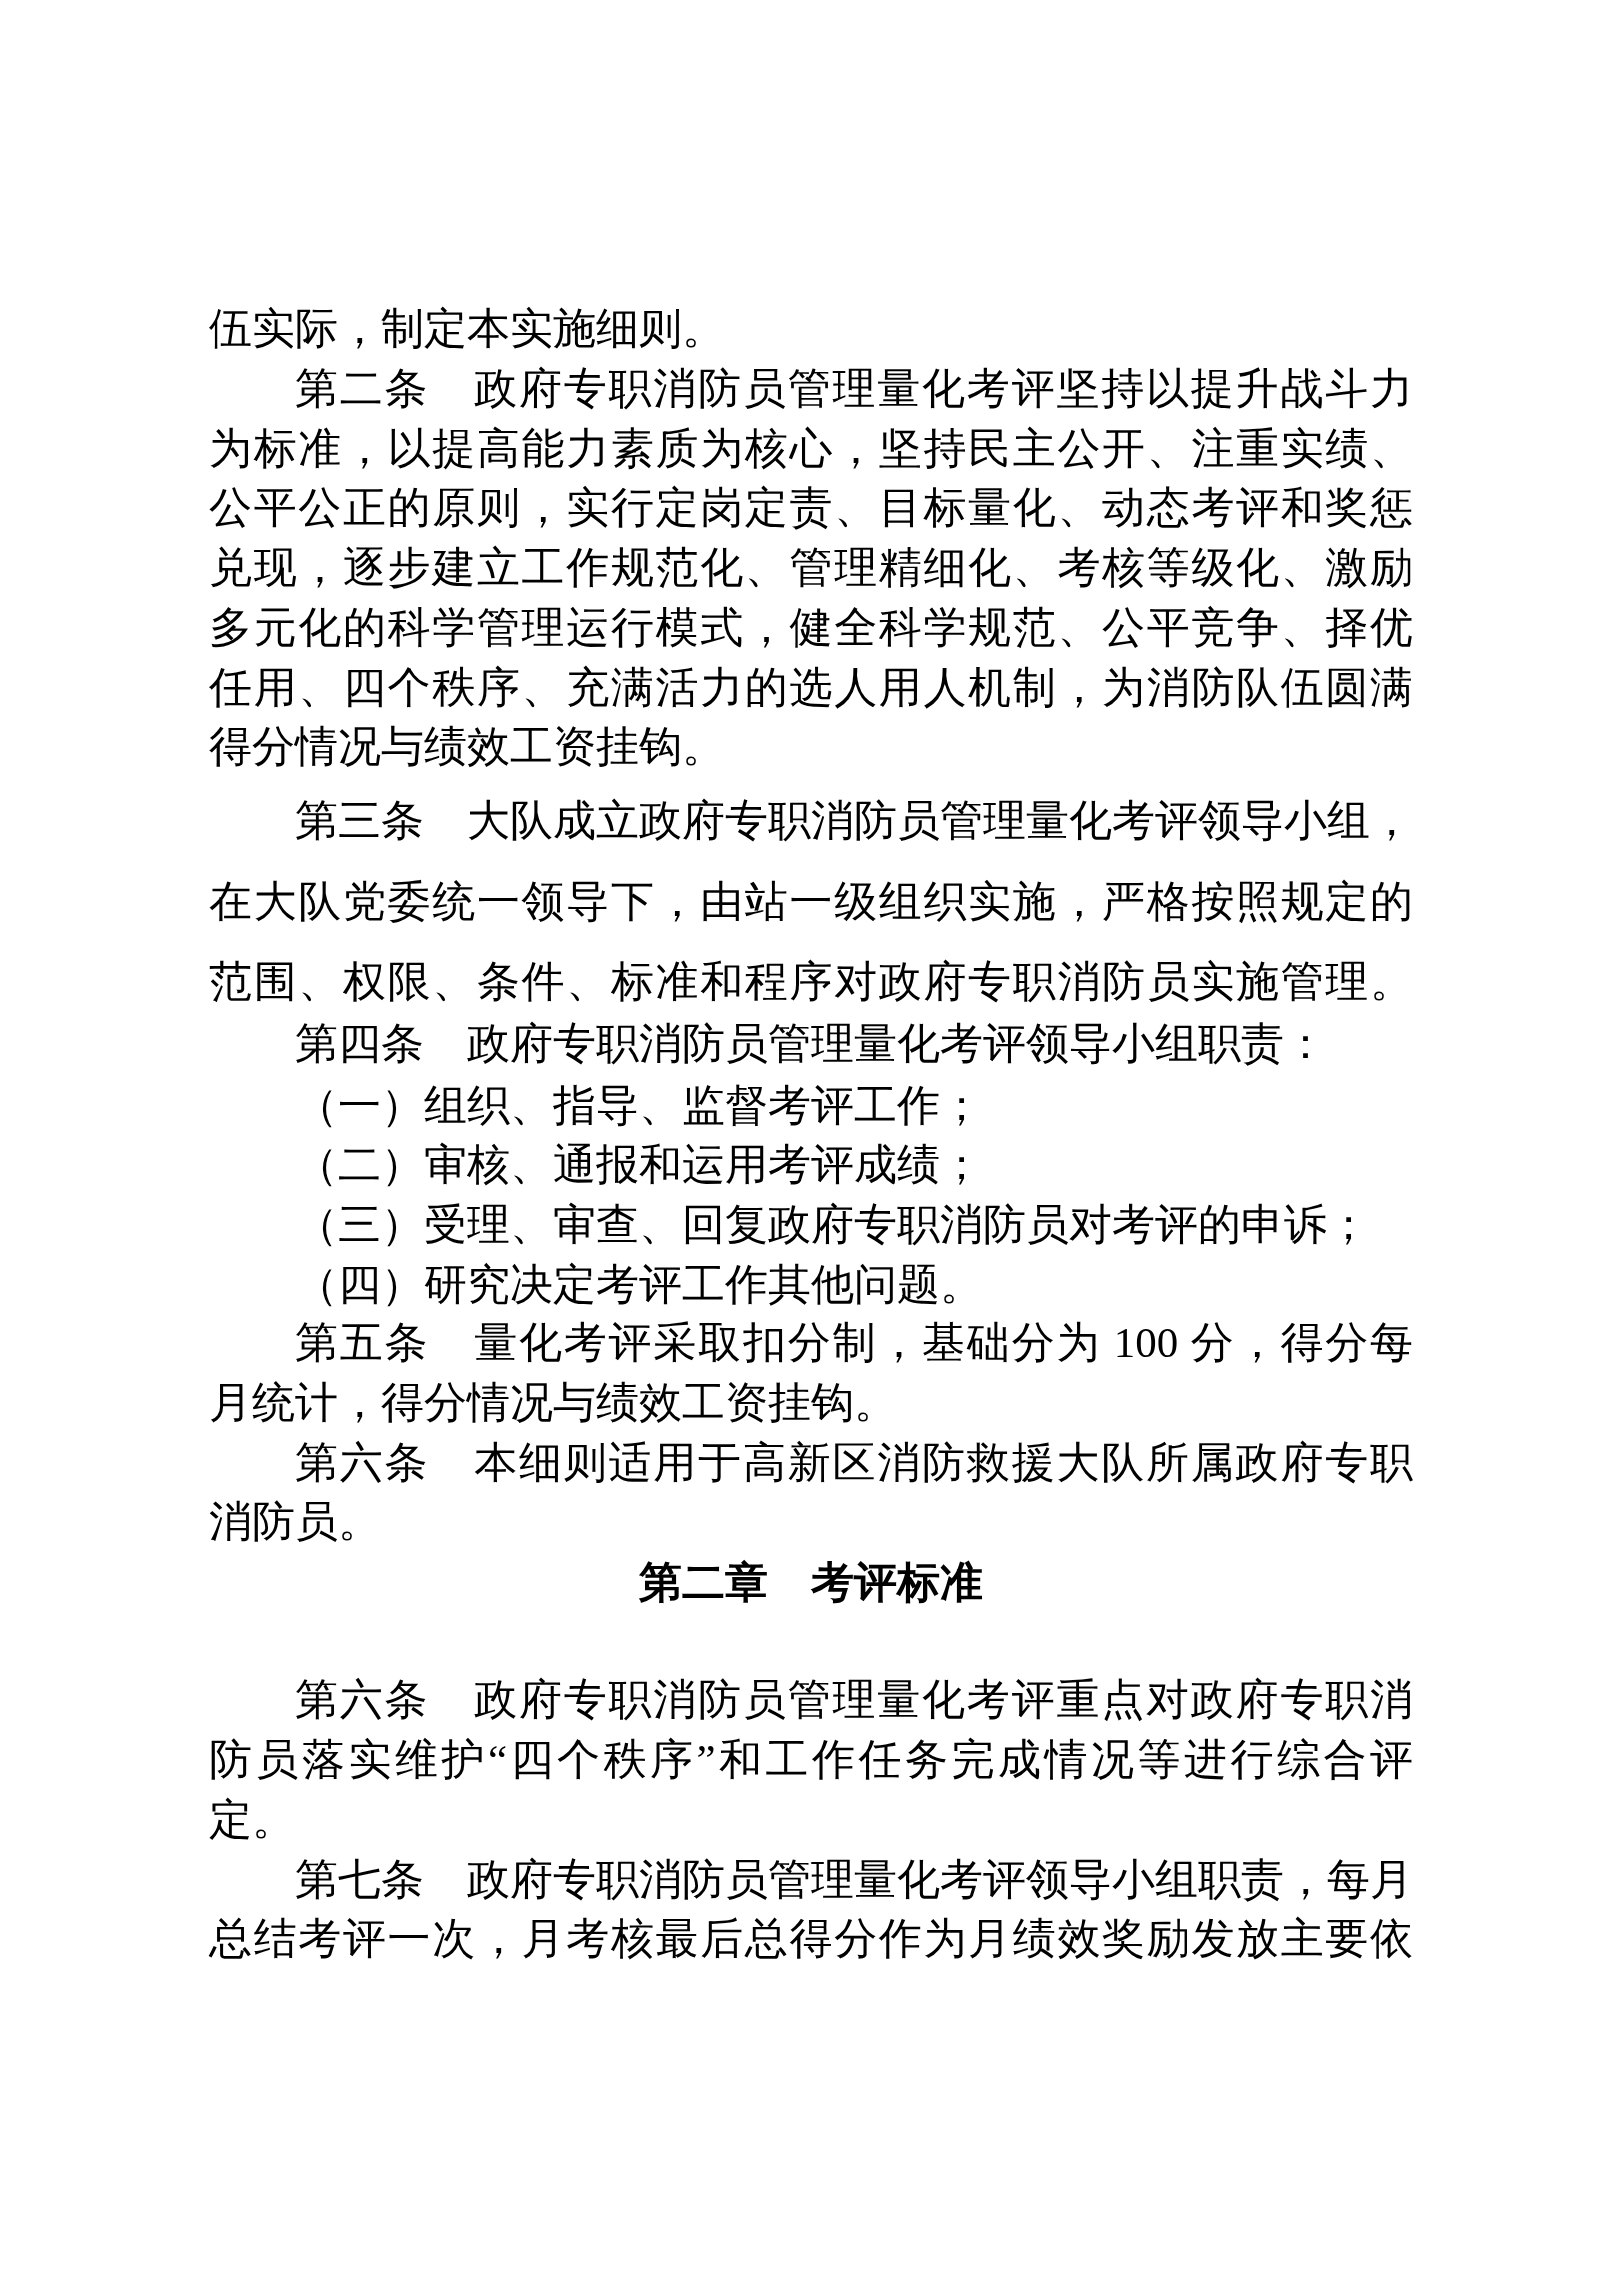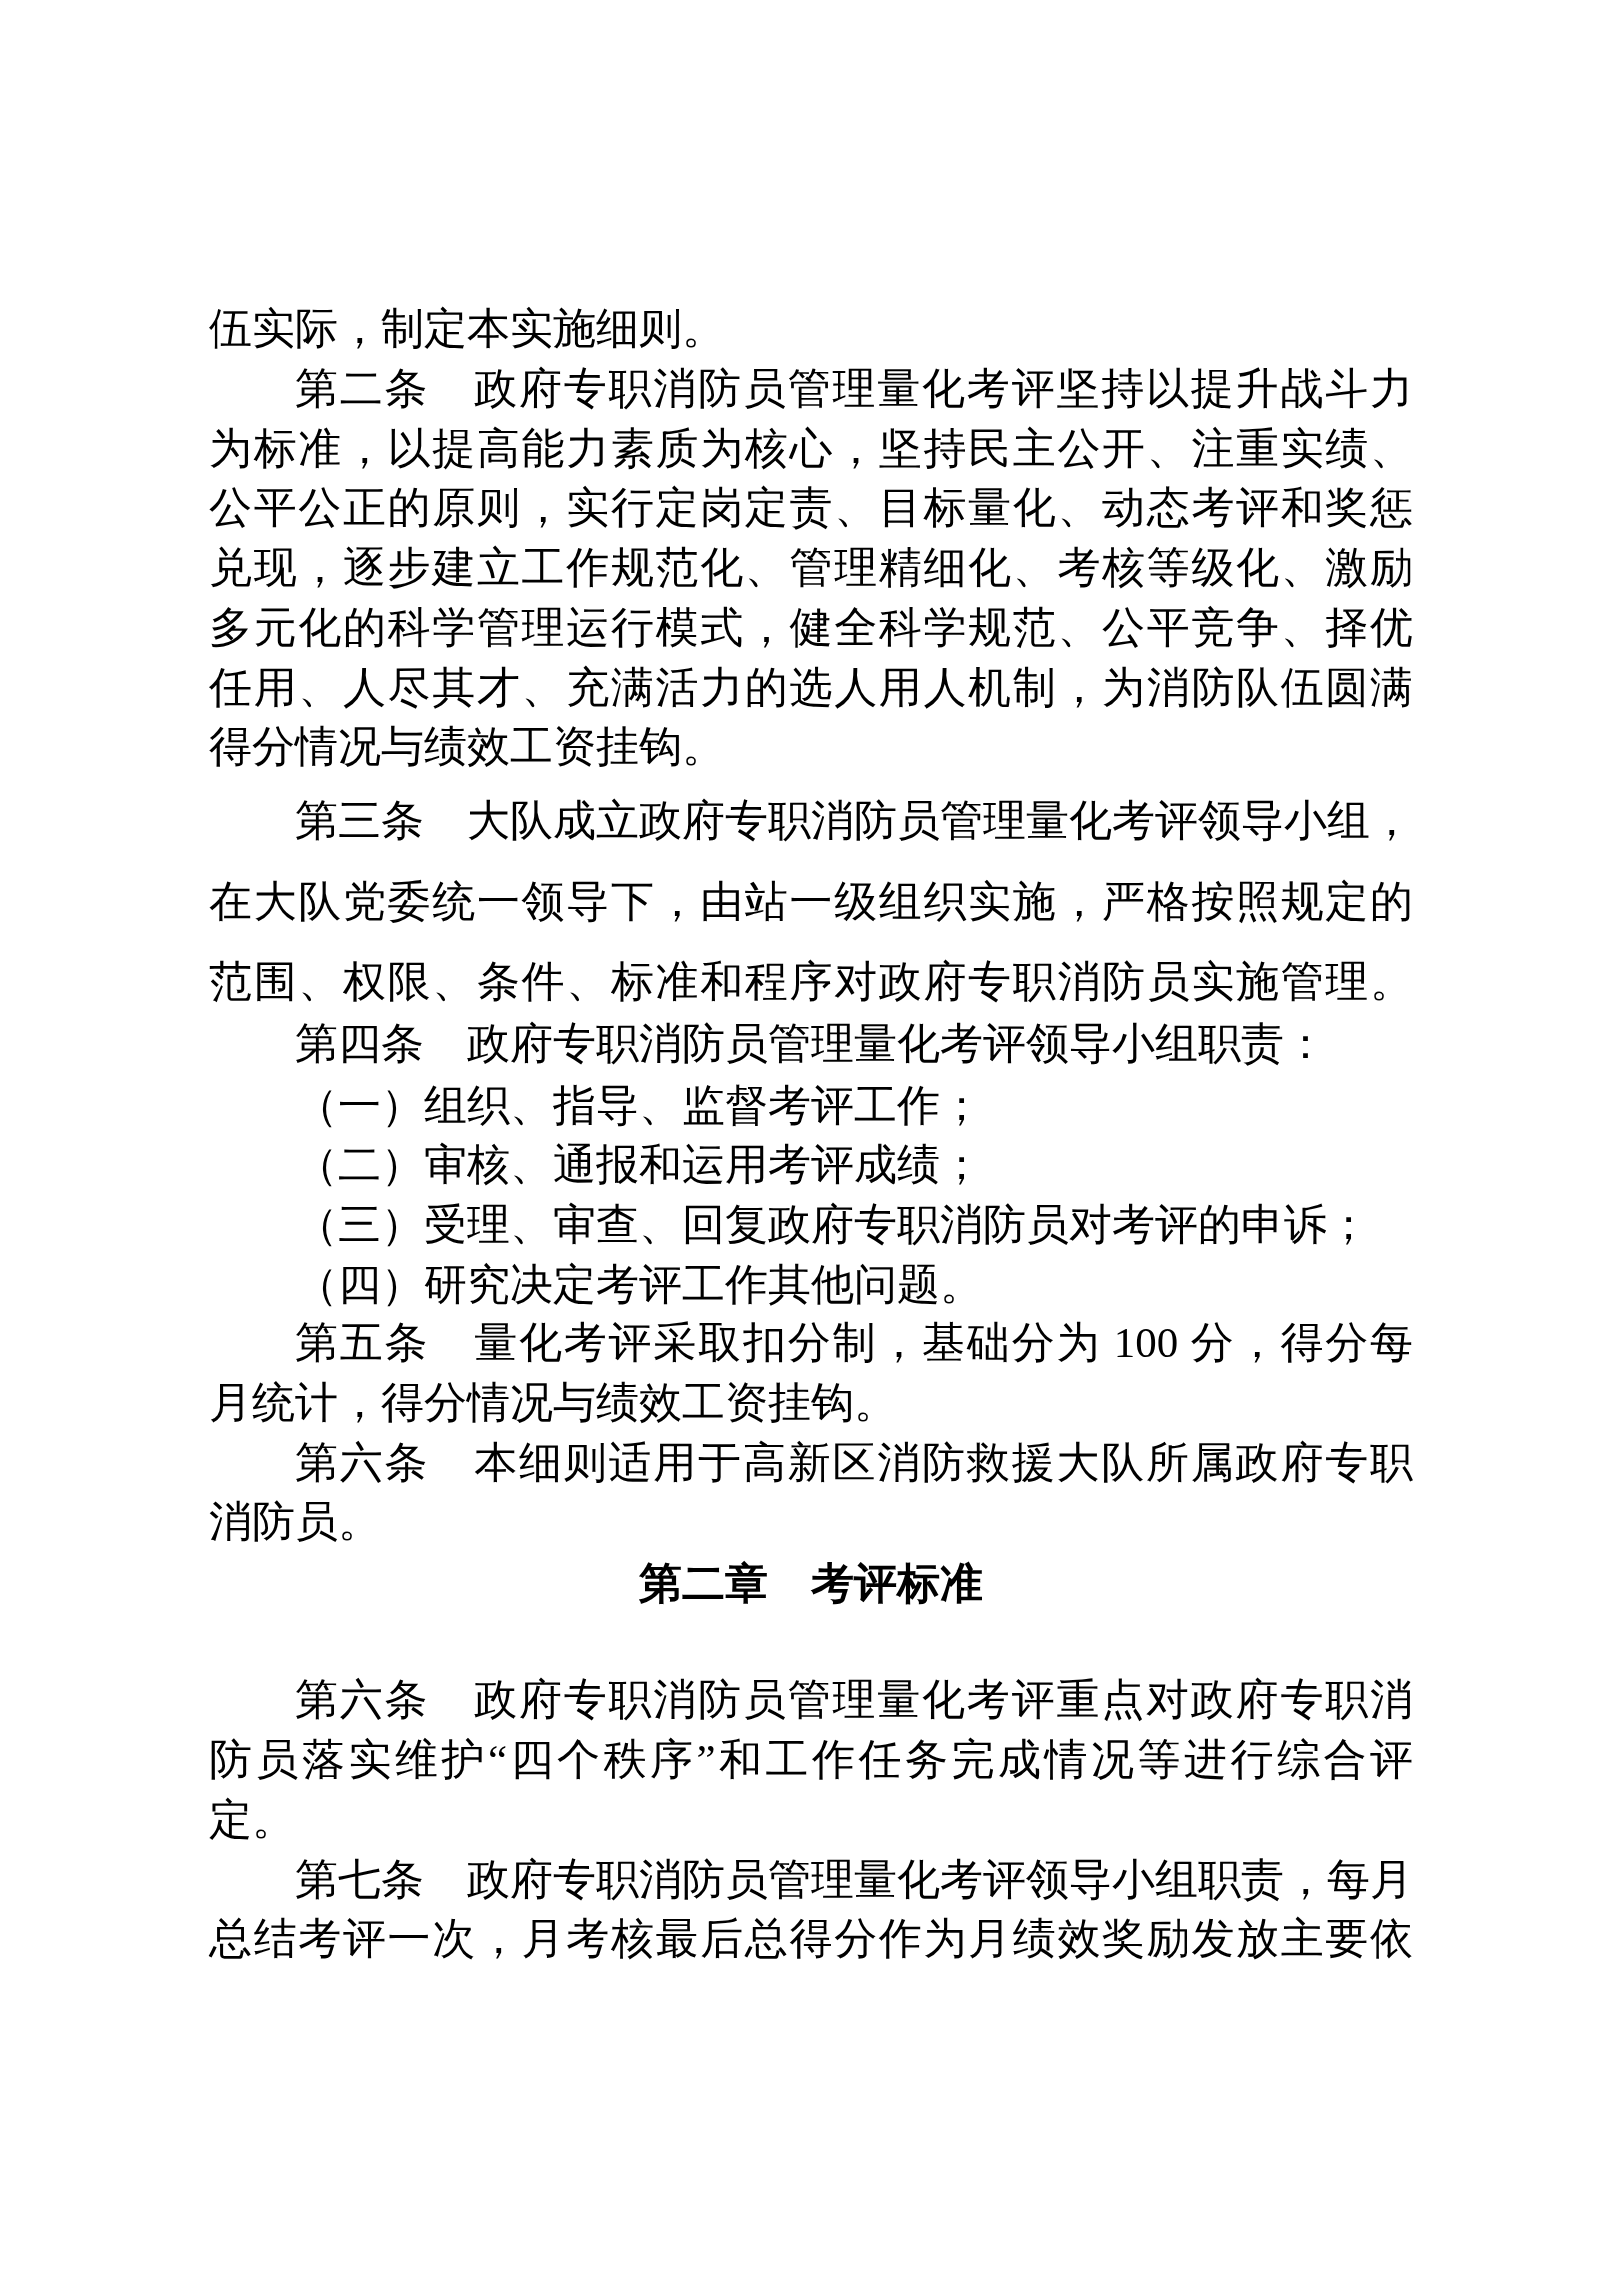--- a/index.html
+++ b/index.html
@@ -41,21 +41,21 @@
   .ind {
     text-indent: 86px;
   }
   
   .wide {
     line-height: 80px;
   }
   .heading {
     font-weight: 700;
     text-align-last: center;
-    font-family: Liberation Sans, sans-serif;
+    font-family: Liberation Serif, serif;
   }
   .page-num {
     position: absolute;
     left: 209px;
     top: 2068px;
     font-size: 41px;
     line-height: 41px;
     font-family: "Liberation Serif", "DejaVu Serif", serif;
   }
 </style>
@@ -64,21 +64,21 @@
 
 <div class="page">
   <div class="text-block">
 
     <div class="ln" style="top:299px">伍实际，制定本实施细则。</div>
     <div class="ln just ind" style="top:359px">第二条　政府专职消防员管理量化考评坚持以提升战斗力</div>
     <div class="ln just" style="top:419px">为标准，以提高能力素质为核心，坚持民主公开、注重实绩、</div>
     <div class="ln just" style="top:478px">公平公正的原则，实行定岗定责、目标量化、动态考评和奖惩</div>
     <div class="ln just" style="top:538px">兑现，逐步建立工作规范化、管理精细化、考核等级化、激励</div>
     <div class="ln just" style="top:598px">多元化的科学管理运行模式，健全科学规范、公平竞争、择优</div>
-    <div class="ln just" style="top:658px">任用、人尽其才、充满活力的选人用人机制，为消防队伍圆满</div>
+    <div class="ln just" style="top:658px">任用、四个秩序、充满活力的选人用人机制，为消防队伍圆满</div>
     <div class="ln" style="top:717px">得分情况与绩效工资挂钩。</div>
 
     <div class="ln just ind wide" style="top:781px">第三条　大队成立政府专职消防员管理量化考评领导小组，</div>
     <div class="ln just wide" style="top:862px">在大队党委统一领导下，由站一级组织实施，严格按照规定的</div>
     <div class="ln ind" style="top:1014px">第四条　政府专职消防员管理量化考评领导小组职责：</div>
 
     <div class="ln just wide" style="top:942px">范围、权限、条件、标准和程序对政府专职消防员实施管理。</div>
     <div class="ln ind" style="top:1076px">（一）组织、指导、监督考评工作；</div>
     <div class="ln ind" style="top:1135px">（二）审核、通报和运用考评成绩；</div>
     <div class="ln ind" style="top:1195px">（三）受理、审查、回复政府专职消防员对考评的申诉；</div>

